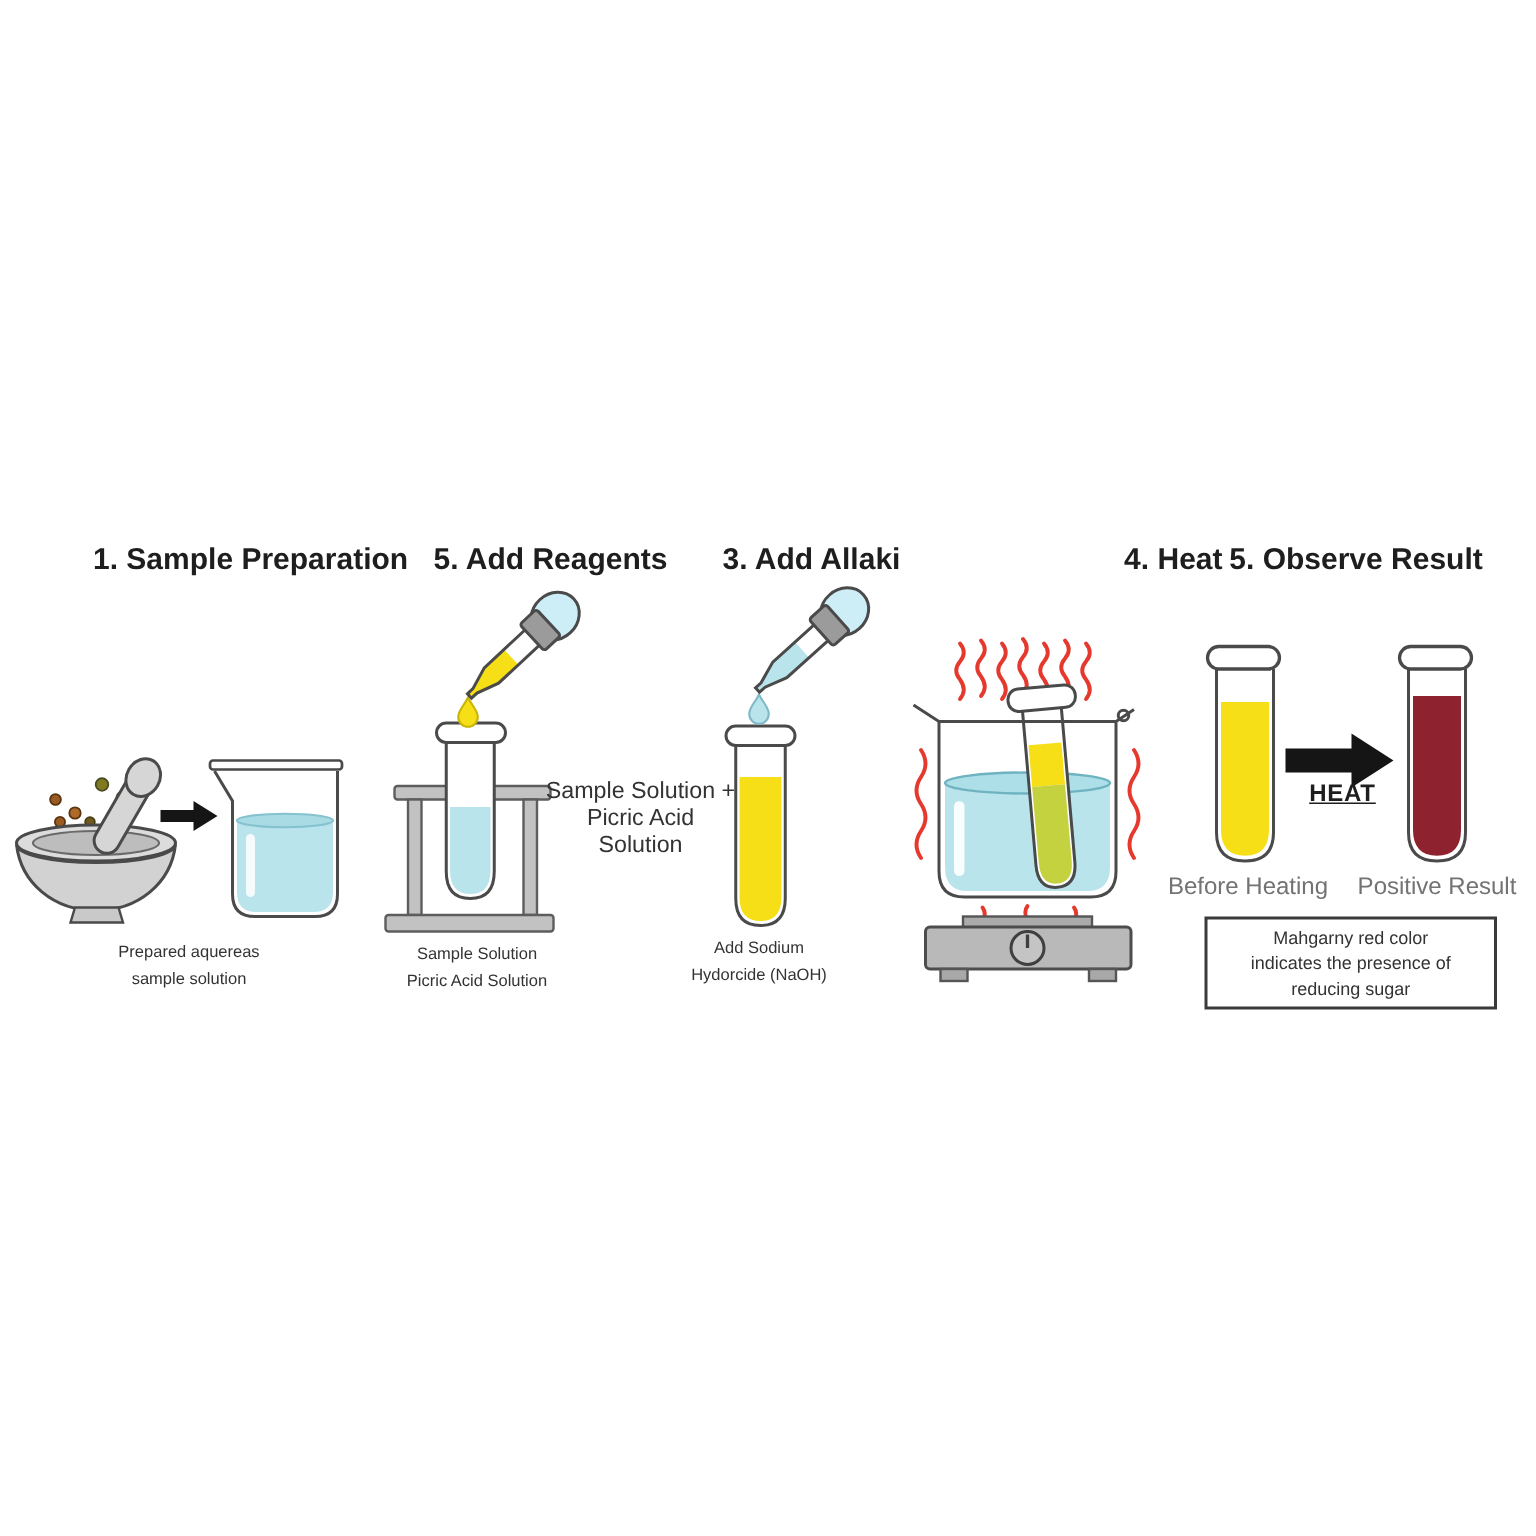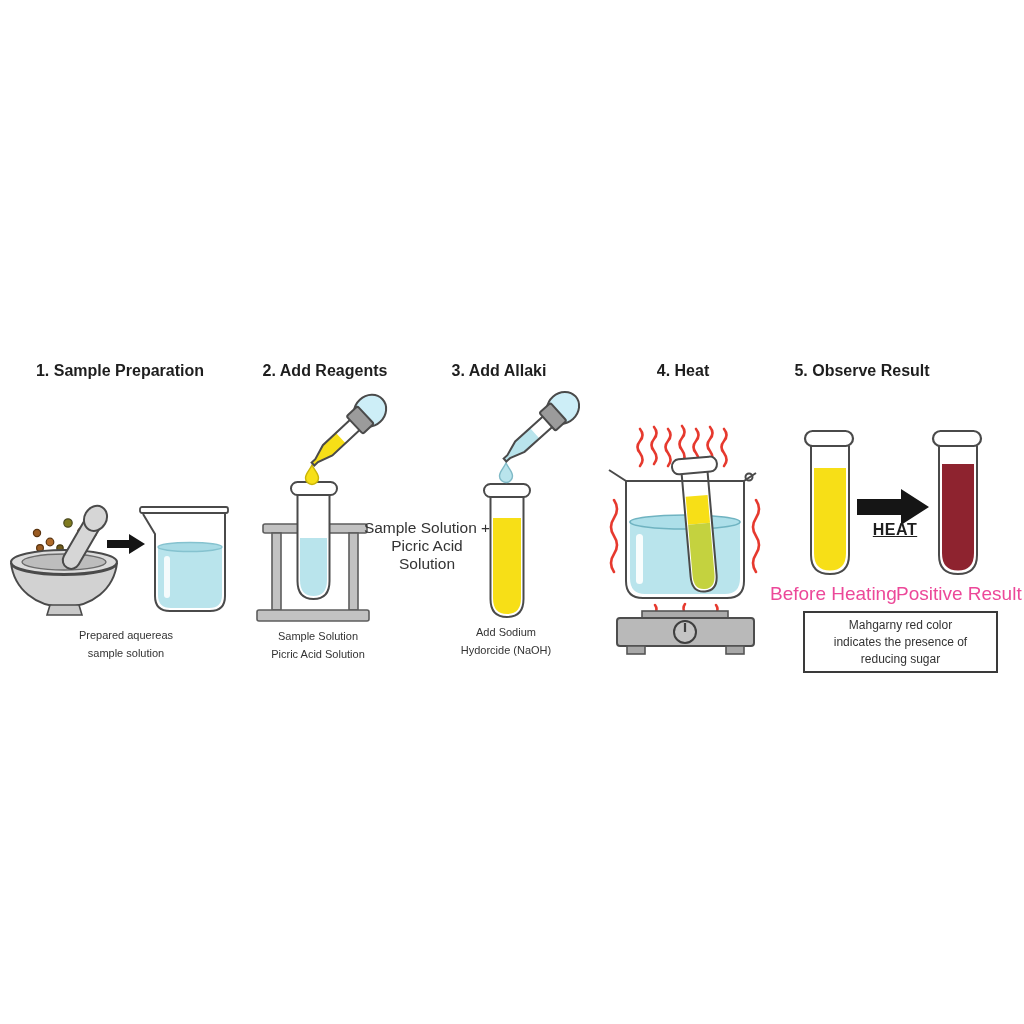--- a/index.html
+++ b/index.html
@@ -6,47 +6,47 @@
     --liquid-blue:#b9e4ec; --bulb-blue:#cdeef7; --yellow:#f7df17; --olive:#c4d23f;
     --dark-red:#8e232f; --gray-light:#d9d9d9; --gray-mid:#bdbdbd; --gray-dark:#9b9b9b;
     --outline:#4a4a4a; --heat-red:#e6392e; --text:#2e2e2e; --arrow-black:#151515;
     --bg:#ffffff;
   }
   *{margin:0;padding:0;box-sizing:border-box;}
   html,body{width:1024px;height:1024px;background:#fff;overflow:hidden;}
   body{font-family:"Liberation Sans","DejaVu Sans",sans-serif;color:var(--text);}
   #canvas{position:relative;width:1024px;height:1024px;background:var(--bg);}
   .abs{position:absolute;}
-  .step-title{font-weight:bold;font-size:16px;color:#1e1e1e;text-align:center;white-space:nowrap;}
+  .step-title{font-weight:bold;font-size:20px;color:#1e1e1e;text-align:center;white-space:nowrap;margin-left:42px;}
   .caption{font-size:11px;line-height:17.5px;text-align:center;color:#333;white-space:pre-line;}
   .tube-label{font-size:15.5px;line-height:18px;text-align:center;color:#333;white-space:pre-line;}
-  .result-label{font-size:19px;text-align:center;color:#ec4899;white-space:nowrap;}
+  .result-label{font-size:16px;text-align:center;color:#737373;white-space:nowrap;}
   .heat-label{font-weight:bold;font-size:16px;letter-spacing:.5px;text-align:center;color:#1e1e1e;}
   .note-box{border:2px solid #3a3a3a;background:#fff;display:flex;align-items:center;justify-content:center;
             font-size:12px;line-height:17px;text-align:center;color:#333;white-space:pre-line;padding:4px 6px;}
   svg{display:block;overflow:visible;}
   .st{stroke:var(--outline);stroke-width:2;fill:none;}
   .fill-white{fill:#fff;}
   .fill-blue{fill:var(--liquid-blue);}
   .fill-bulb{fill:var(--bulb-blue);}
   .fill-yellow{fill:var(--yellow);}
   .fill-olive{fill:var(--olive);}
   .fill-red{fill:var(--dark-red);}
   .fill-black{fill:var(--arrow-black);}
   .heat-line{stroke:var(--heat-red);stroke-width:2.6;fill:none;stroke-linecap:round;}
 </style>
 </head>
 <body>
 
 <div id="canvas">
 
   <div class="abs step-title" style="left:20px;top:362px;width:200px;">1. Sample Preparation</div>
-  <div class="abs step-title" style="left:235px;top:362px;width:180px;">2. Add Reagents</div>
+  <div class="abs step-title" style="left:235px;top:362px;width:180px;">5. Add Reagents</div>
   <div class="abs step-title" style="left:409px;top:362px;width:180px;">3. Add Allaki</div>
-  <div class="abs step-title" style="left:593px;top:362px;width:180px;">4. Heat</div>
+  <div class="abs step-title" style="left:593px;top:362px;width:180px;text-align:right;">4. Heat</div>
   <div class="abs step-title" style="left:772px;top:362px;width:180px;">5. Observe Result</div>
 
   <div class="abs" style="left:8px;top:482px;">
     <svg width="120" height="138" viewBox="0 0 120 138">
       <g>
         <circle cx="60" cy="41" r="4.2" fill="#7f7a1f" stroke="#4a4a20" stroke-width="1.2"></circle>
         <circle cx="29" cy="51" r="3.6" fill="#9a5b22" stroke="#5a3410" stroke-width="1.2"></circle>
         <circle cx="74" cy="50" r="4.4" fill="#a8622a" stroke="#5a3410" stroke-width="1.2"></circle>
         <circle cx="85" cy="51" r="3.4" fill="#8a4a1a" stroke="#4f2c0e" stroke-width="1.2"></circle>
         <circle cx="42" cy="60" r="3.8" fill="#b06a28" stroke="#5a3410" stroke-width="1.2"></circle>

